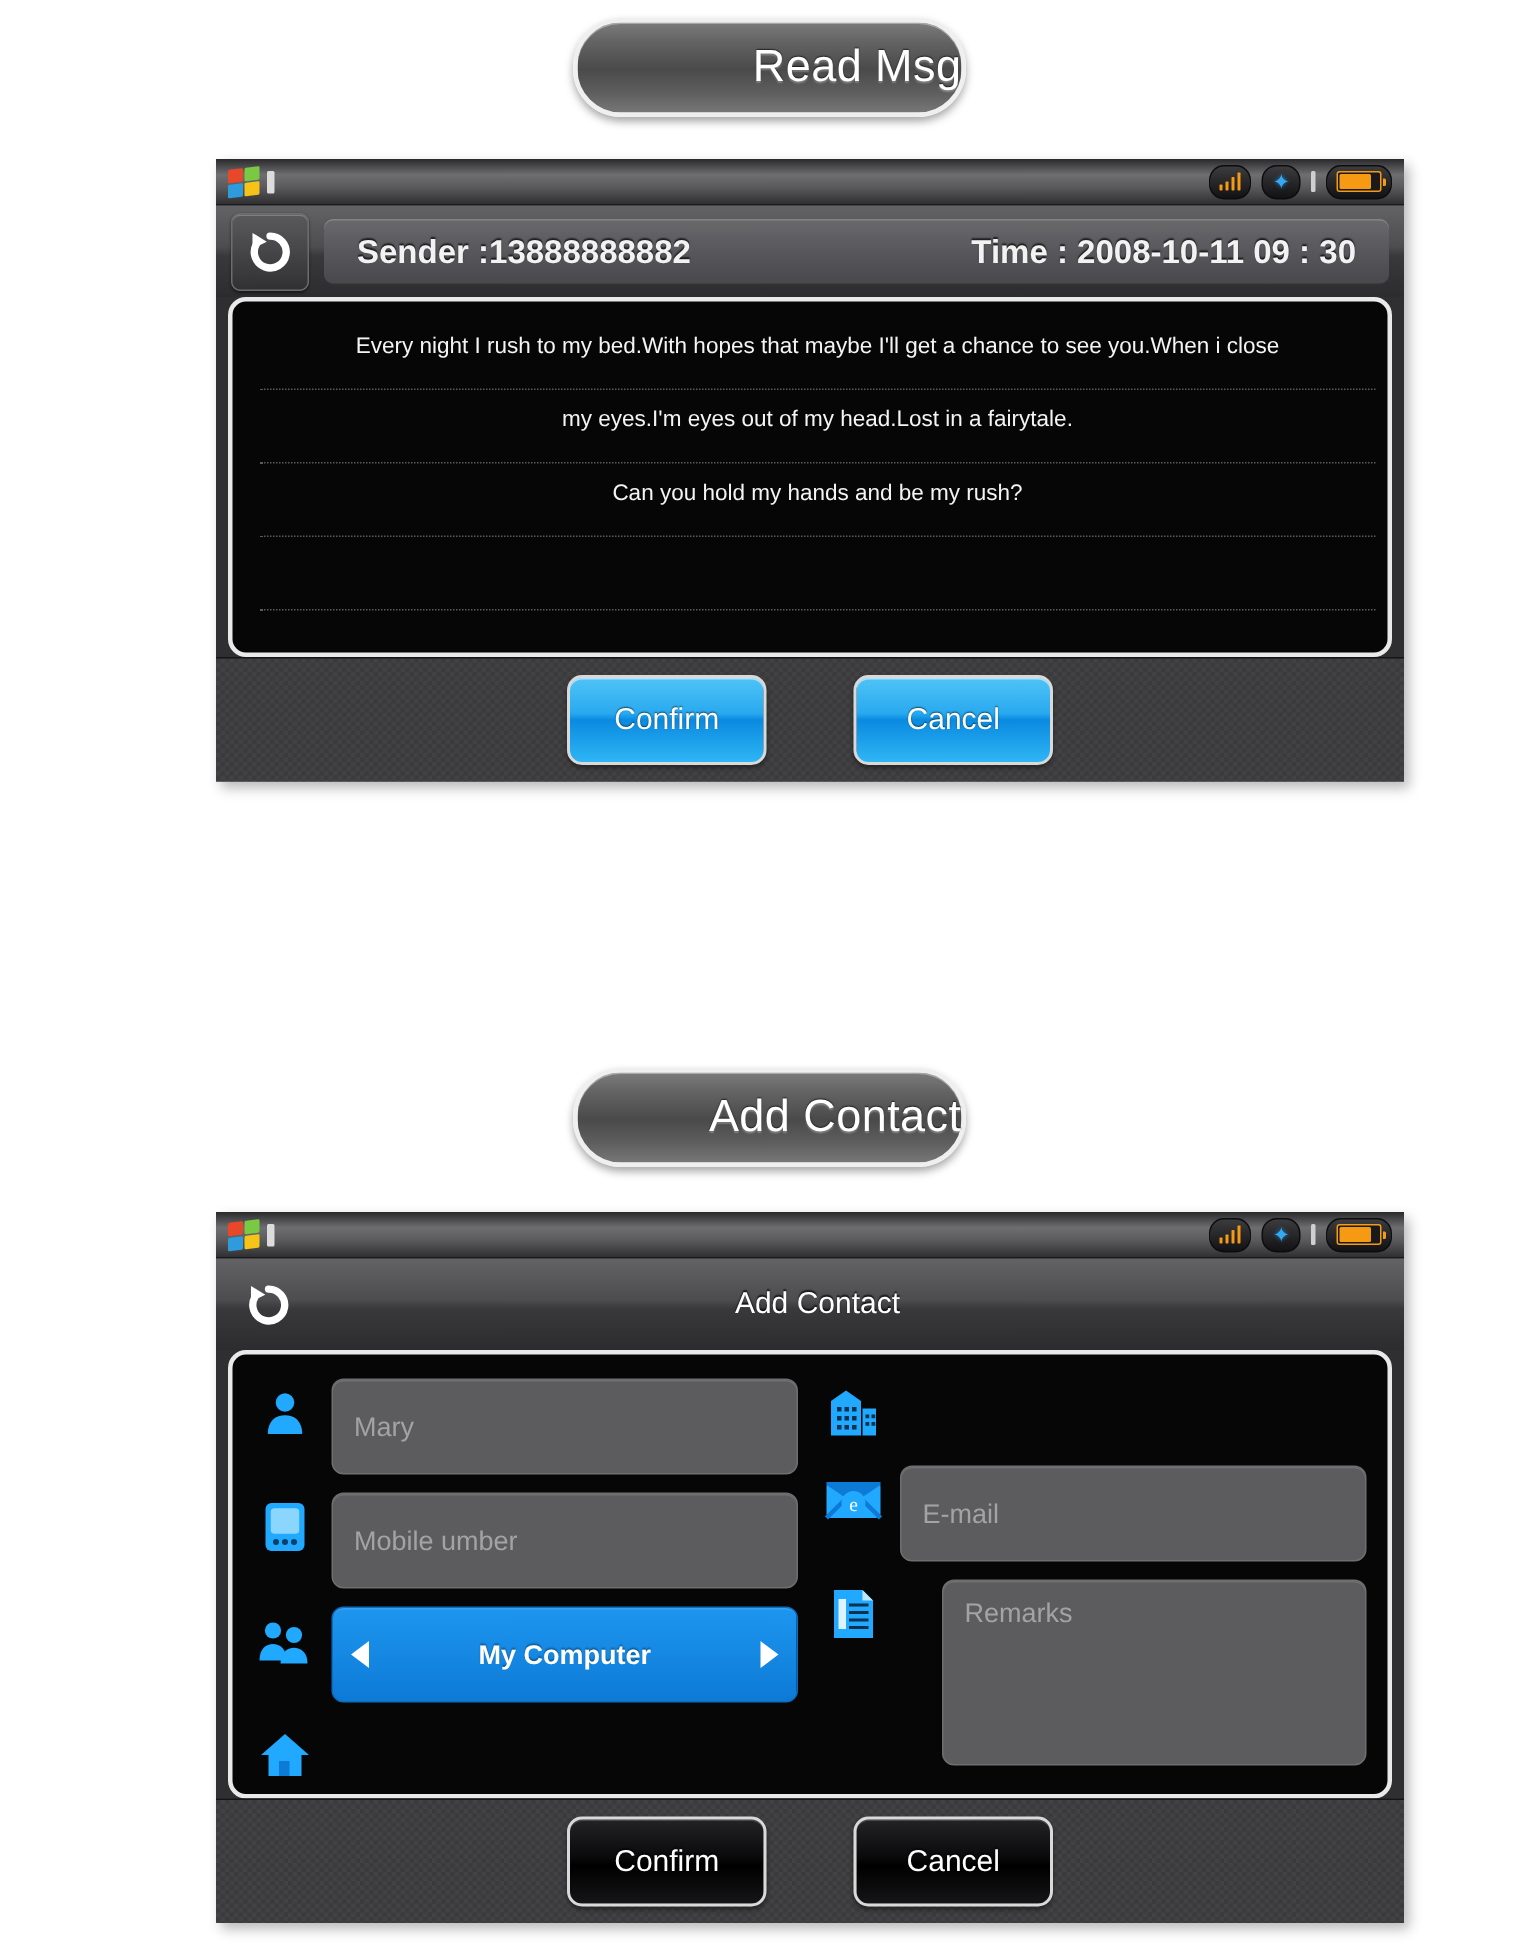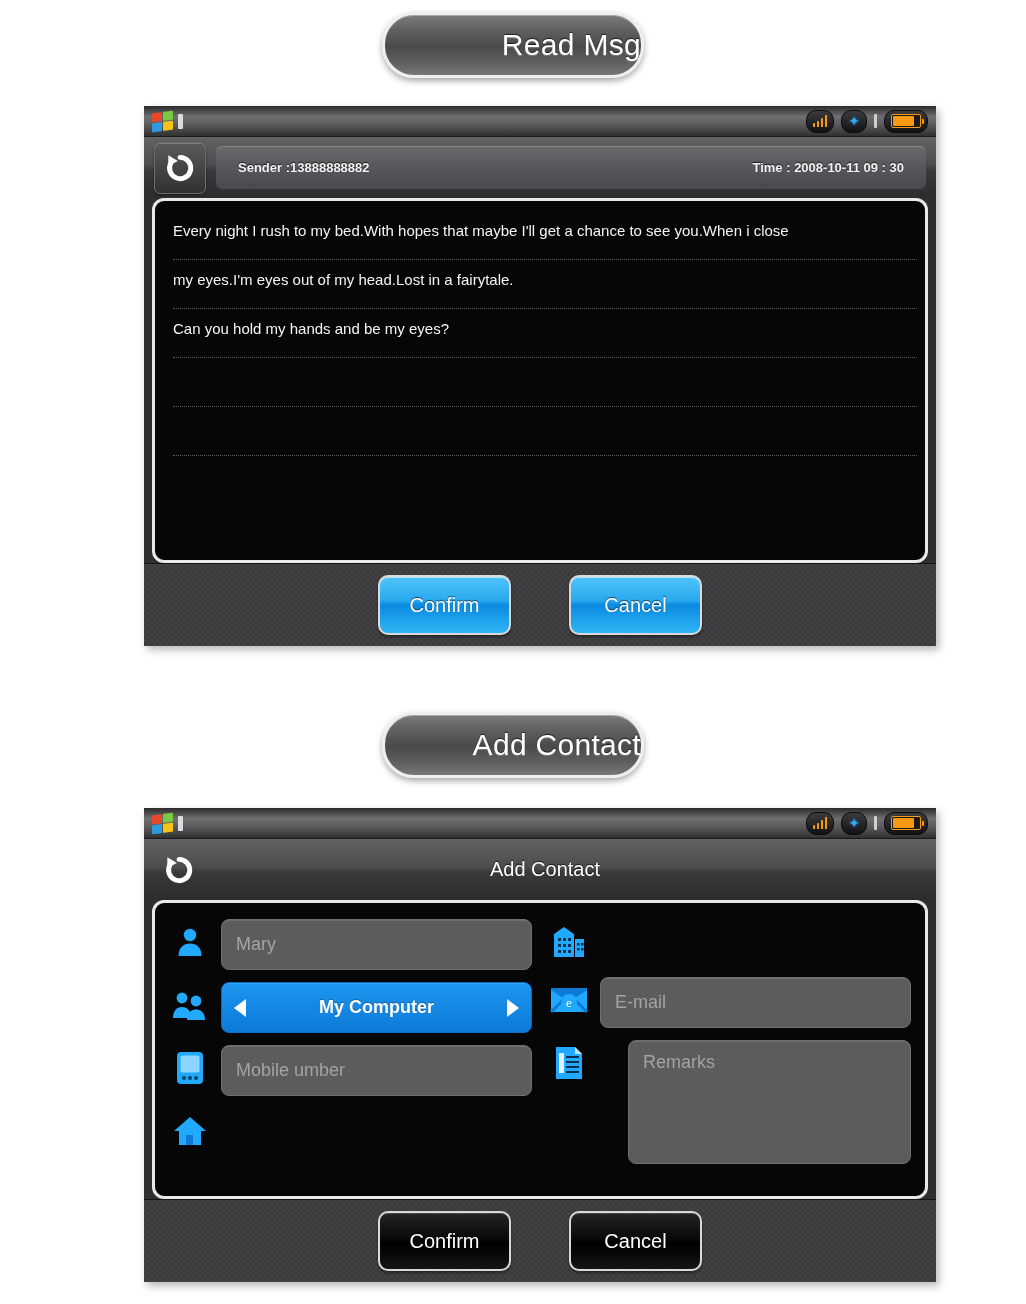--- a/index.html
+++ b/index.html
@@ -135,21 +135,21 @@
     background: linear-gradient(to bottom, #6a6a6c, #55555a 55%, #48484c);
     box-shadow: inset 0 1px 0 rgba(255,255,255,.18), inset 0 -1px 0 rgba(0,0,0,.3);
     display: flex;
     align-items: center;
     justify-content: space-between;
     padding: 0 22px;
     box-sizing: border-box;
   }
   .infobar span {
     color: #f2f2f2;
-    font-size: 13px;
+    font-size: 22px;
     font-weight: bold;
     text-shadow: 0 -1px 1px rgba(0,0,0,.7);
   }
   .hdr-title {
     flex: 1;
     text-align: center;
     color: #ffffff;
     font-size: 20px;
     text-shadow: 0 -1px 1px rgba(0,0,0,.75);
     margin-right: 50px;
@@ -158,23 +158,24 @@
   
   .content {
     margin: 0 8px;
     border: 3px solid #e9e9e9;
     border-radius: 12px;
     background: #060606;
     box-sizing: border-box;
     overflow: hidden;
   }
   .msgbody {
-    height: 359px;
+    height: 234px;
     padding: 10px 8px 0 18px;
     box-sizing: border-box;
+    text-align: center;
   }
   .msgline {
     height: 48px;
     line-height: 40px;
     color: #f4f4f4;
     font-size: 15px;
     border-bottom: 1px dotted #5b5b5b;
     white-space: nowrap;
     overflow: hidden;
   }
@@ -227,21 +228,21 @@
   .col { flex: 1; display: flex; flex-direction: column; gap: 12px; }
   .frow { display: flex; align-items: flex-start; gap: 10px; }
   .ficon {
     width: 42px; height: 46px;
     flex: none;
     display: flex; align-items: center; justify-content: center;
   }
   .ficon svg { display: block; }
   .field {
     flex: 1;
-    height: 51px;
+    height: 64px;
     border-radius: 8px;
     background: #5c5c5e;
     border: 1px solid #6e6e70;
     box-shadow: inset 0 1px 0 rgba(255,255,255,.12);
     display: flex;
     align-items: center;
     padding: 0 14px;
     box-sizing: border-box;
     color: #a3a3a5;
     font-size: 18px;
@@ -318,21 +319,21 @@
     <div class="infobar">
       <span>Sender :13888888882</span>
       <span>Time :  2008-10-11   09 : 30</span>
     </div>
   </div>
 
   <div class="content">
     <div class="msgbody">
       <div class="msgline">Every night I rush to my bed.With hopes that maybe I'll get a chance to see you.When i close</div>
       <div class="msgline">my eyes.I'm eyes out of my head.Lost in a fairytale.</div>
-      <div class="msgline">Can you hold my hands and be my eyes?</div>
+      <div class="msgline">Can you hold my hands and be my rush?</div>
       <div class="msgline"></div>
       <div class="msgline"></div>
       <div class="msgline"></div>
     </div>
   </div>
 
   <div class="footer">
     <div class="btn blue">Confirm</div>
     <div class="btn blue">Cancel</div>
   </div>
@@ -398,45 +399,45 @@
             <svg width="34" height="34" viewBox="0 0 34 34">
               <circle cx="17" cy="10" r="6.2" fill="#21a9ff"></circle>
               <path d="M5.5 31 C5.5 22 11 18.5 17 18.5 C23 18.5 28.5 22 28.5 31 Z" fill="#21a9ff"></path>
             </svg>
           </div>
           <div class="field">Mary</div>
         </div>
 
         <div class="frow">
           <div class="ficon">
-            <svg width="36" height="34" viewBox="0 0 36 34">
-              <circle cx="10" cy="10" r="5.4" fill="#21a9ff"></circle>
-              <path d="M1 30 C1 22 5.5 19 10 19 C14.5 19 19 22 19 30 Z" fill="#21a9ff"></path>
-              <circle cx="24" cy="13" r="5.4" fill="#21a9ff"></circle>
-              <path d="M15 32 C15 24.5 19.5 21.5 24 21.5 C28.5 21.5 33 24.5 33 32 Z" fill="#21a9ff"></path>
-            </svg>
-          </div>
-          <div class="field select">
-            <span class="arrow-l"></span>
-            <span class="sel-label">My Computer</span>
-            <span class="arrow-r"></span>
-          </div>
-        </div>
-
-        <div class="frow">
-          <div class="ficon">
             <svg width="30" height="36" viewBox="0 0 30 36">
               <rect x="2" y="2" width="26" height="32" rx="4" fill="#21a9ff"></rect>
               <rect x="5.5" y="5.5" width="19" height="17" rx="2.5" fill="#8ad6ff"></rect>
               <circle cx="9" cy="28" r="2" fill="#0a3f66"></circle>
               <circle cx="15" cy="28" r="2" fill="#0a3f66"></circle>
               <circle cx="21" cy="28" r="2" fill="#0a3f66"></circle>
             </svg>
           </div>
           <div class="field">Mobile umber</div>
+        </div>
+
+        <div class="frow">
+          <div class="ficon">
+            <svg width="36" height="34" viewBox="0 0 36 34">
+              <circle cx="10" cy="10" r="5.4" fill="#21a9ff"></circle>
+              <path d="M1 30 C1 22 5.5 19 10 19 C14.5 19 19 22 19 30 Z" fill="#21a9ff"></path>
+              <circle cx="24" cy="13" r="5.4" fill="#21a9ff"></circle>
+              <path d="M15 32 C15 24.5 19.5 21.5 24 21.5 C28.5 21.5 33 24.5 33 32 Z" fill="#21a9ff"></path>
+            </svg>
+          </div>
+          <div class="field select">
+            <span class="arrow-l"></span>
+            <span class="sel-label">My Computer</span>
+            <span class="arrow-r"></span>
+          </div>
         </div>
 
         <div class="frow">
           <div class="ficon">
             <svg width="36" height="32" viewBox="0 0 36 32">
               <path d="M18 2 L34 16 L29 16 L29 30 L7 30 L7 16 L2 16 Z" fill="#21a9ff"></path>
               <rect x="14" y="20" width="7" height="10" fill="#0d7ad6"></rect>
             </svg>
           </div>
         </div>

